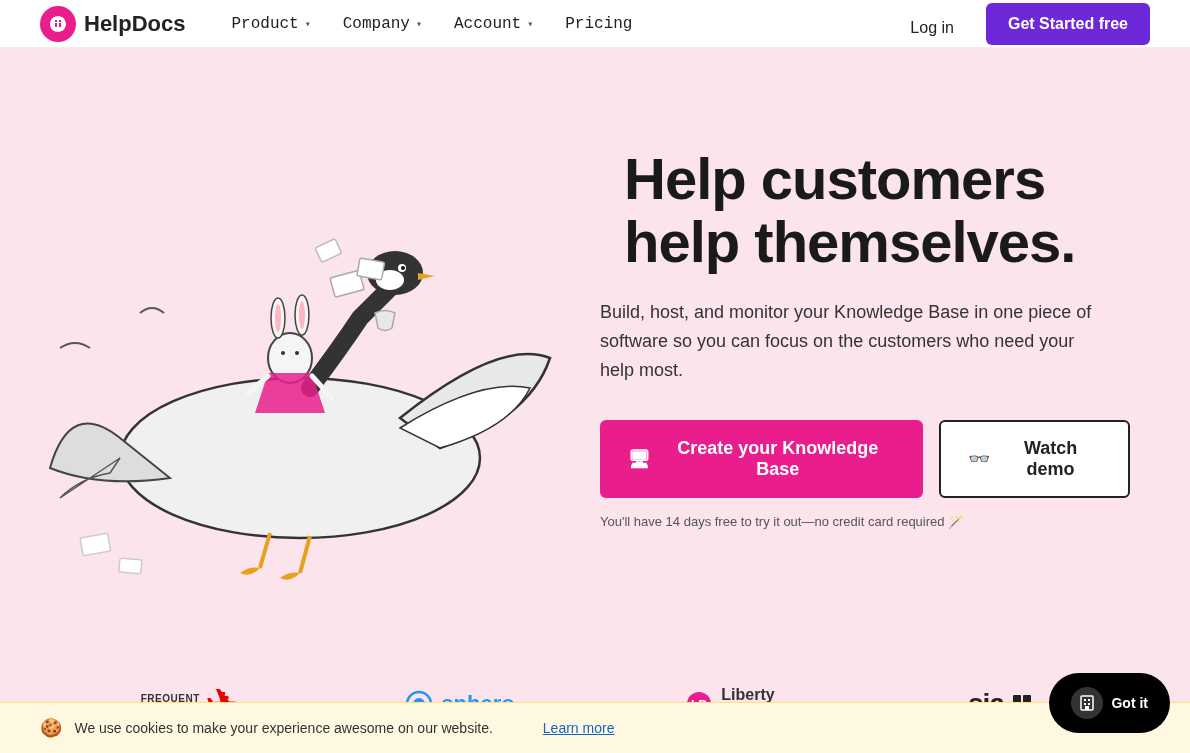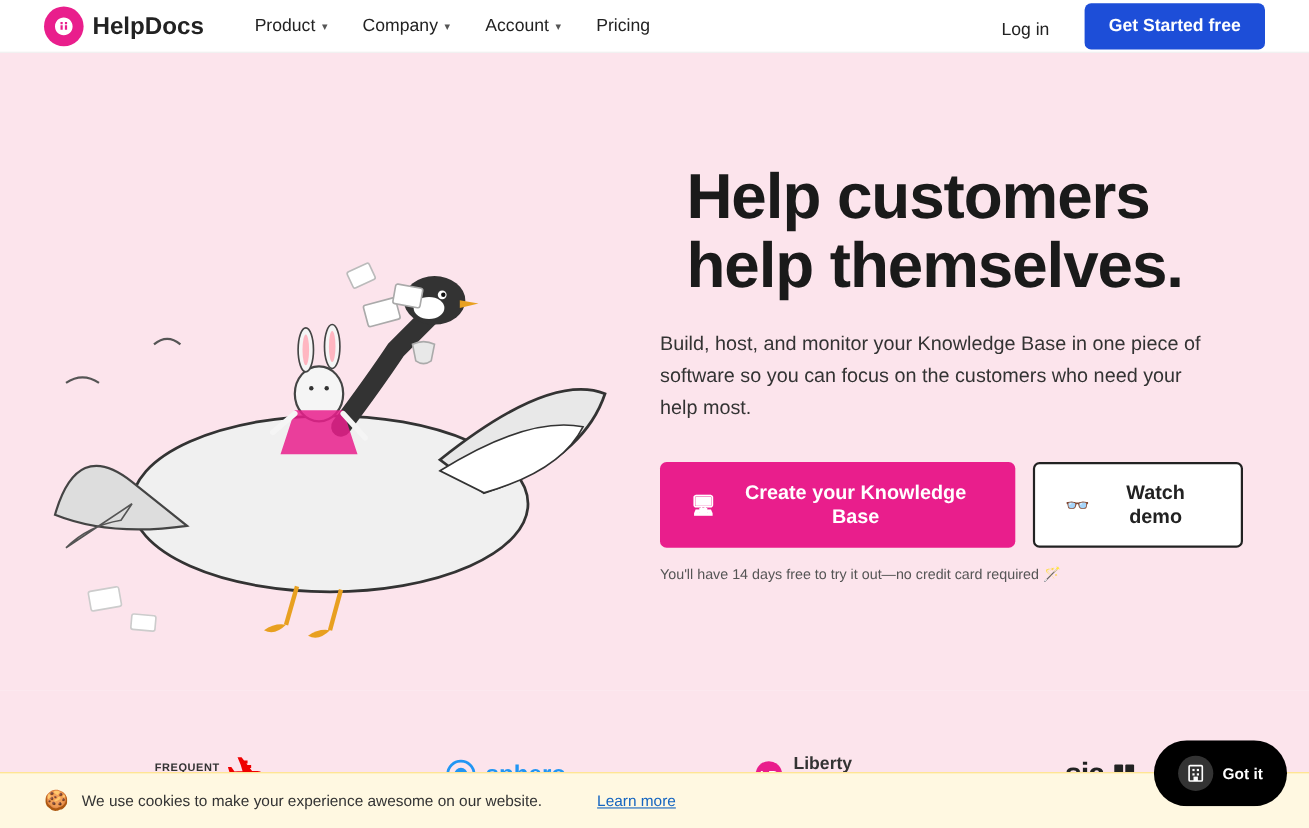--- a/index.html
+++ b/index.html
@@ -12,36 +12,36 @@
       border-bottom: 1px solid #eee; position: relative; z-index: 10;
     }
     .navbar-left { display: flex; align-items: center; gap: 32px; }
     .logo { display: flex; align-items: center; gap: 8px; text-decoration: none; }
     .logo-icon {
       width: 36px; height: 36px; background: #e91e8c; border-radius: 50%;
       display: flex; align-items: center; justify-content: center;
     }
     .logo-icon svg { fill: #fff; }
     .logo-text { font-size: 22px; font-weight: 700; color: #222; }
-    .nav-links { display: flex; align-items: center; gap: 4px; }
+    .nav-links { display: flex; align-items: center; gap: 4px; font-family: Liberation Mono, monospace; }
     .nav-item {
       display: flex; align-items: center; gap: 4px;
       padding: 8px 14px; font-size: 16px; color: #222; cursor: pointer;
       font-weight: 500; border-radius: 4px;
     }
     .nav-item .chevron {
       font-size: 10px; color: #555; margin-left: 2px;
     }
     .navbar-right { display: flex; align-items: flex-end; gap: 16px; }
     .login-btn {
       font-size: 16px; color: #222; cursor: pointer; font-weight: 500;
       padding: 8px 16px;
     }
     .get-started-btn {
-      background: #1d4ed8; color: #fff; border: none; border-radius: 6px;
+      background: #6d28d9; color: #fff; border: none; border-radius: 6px;
       padding: 12px 22px; font-size: 16px; font-weight: 600; cursor: pointer;
       white-space: nowrap;
     }
 
     
     .hero {
       background: #fce4ec;
       min-height: 580px;
       display: flex; align-items: center;
       padding: 40px 60px 0 40px;

